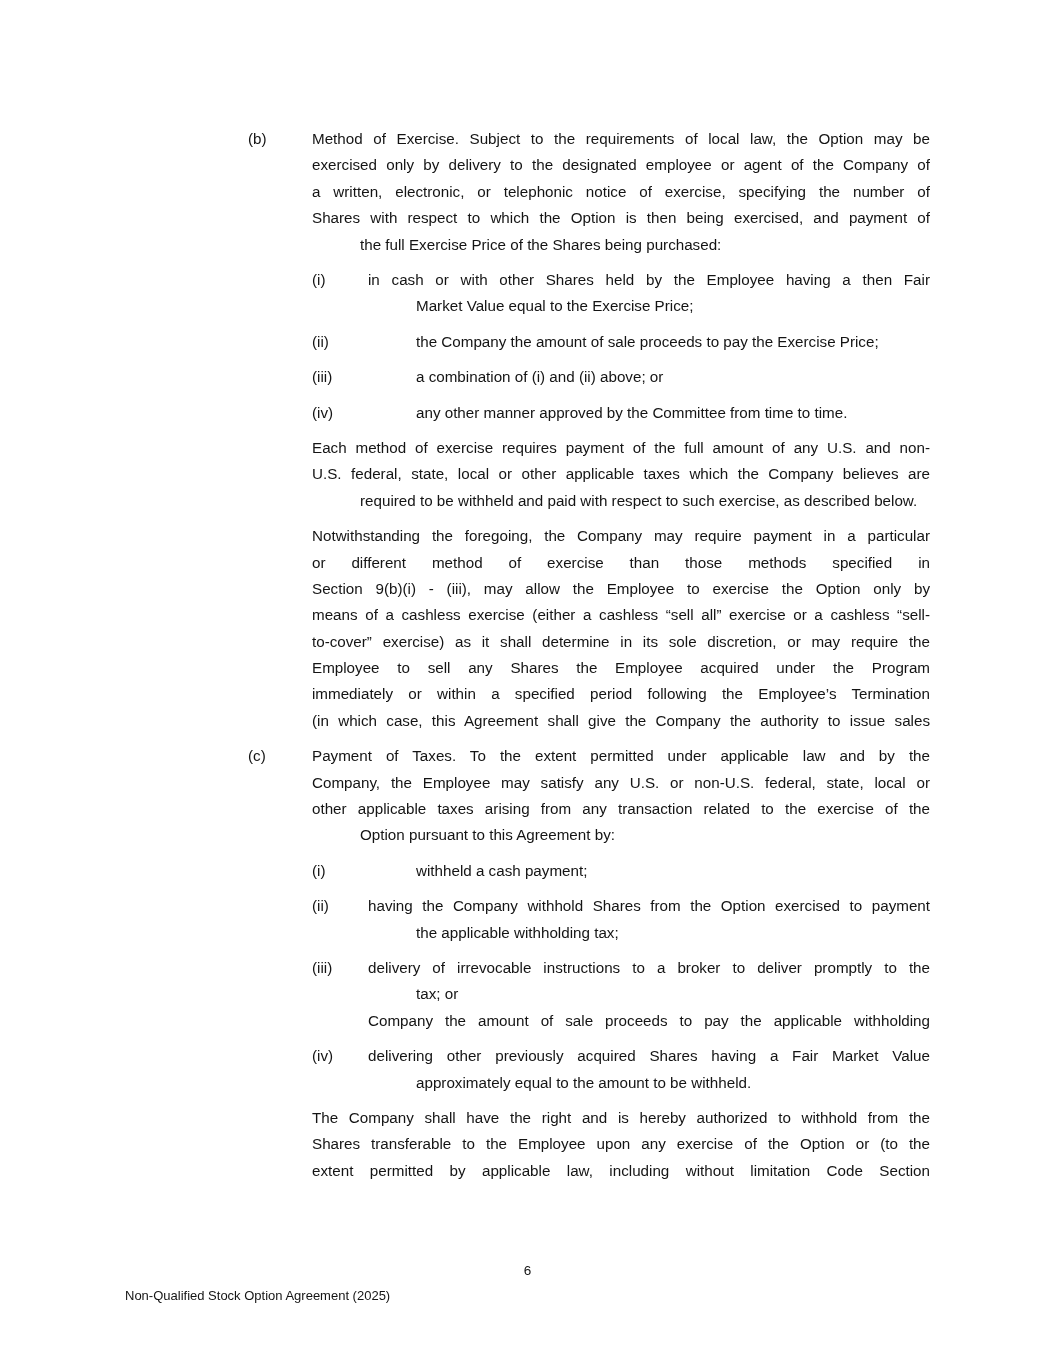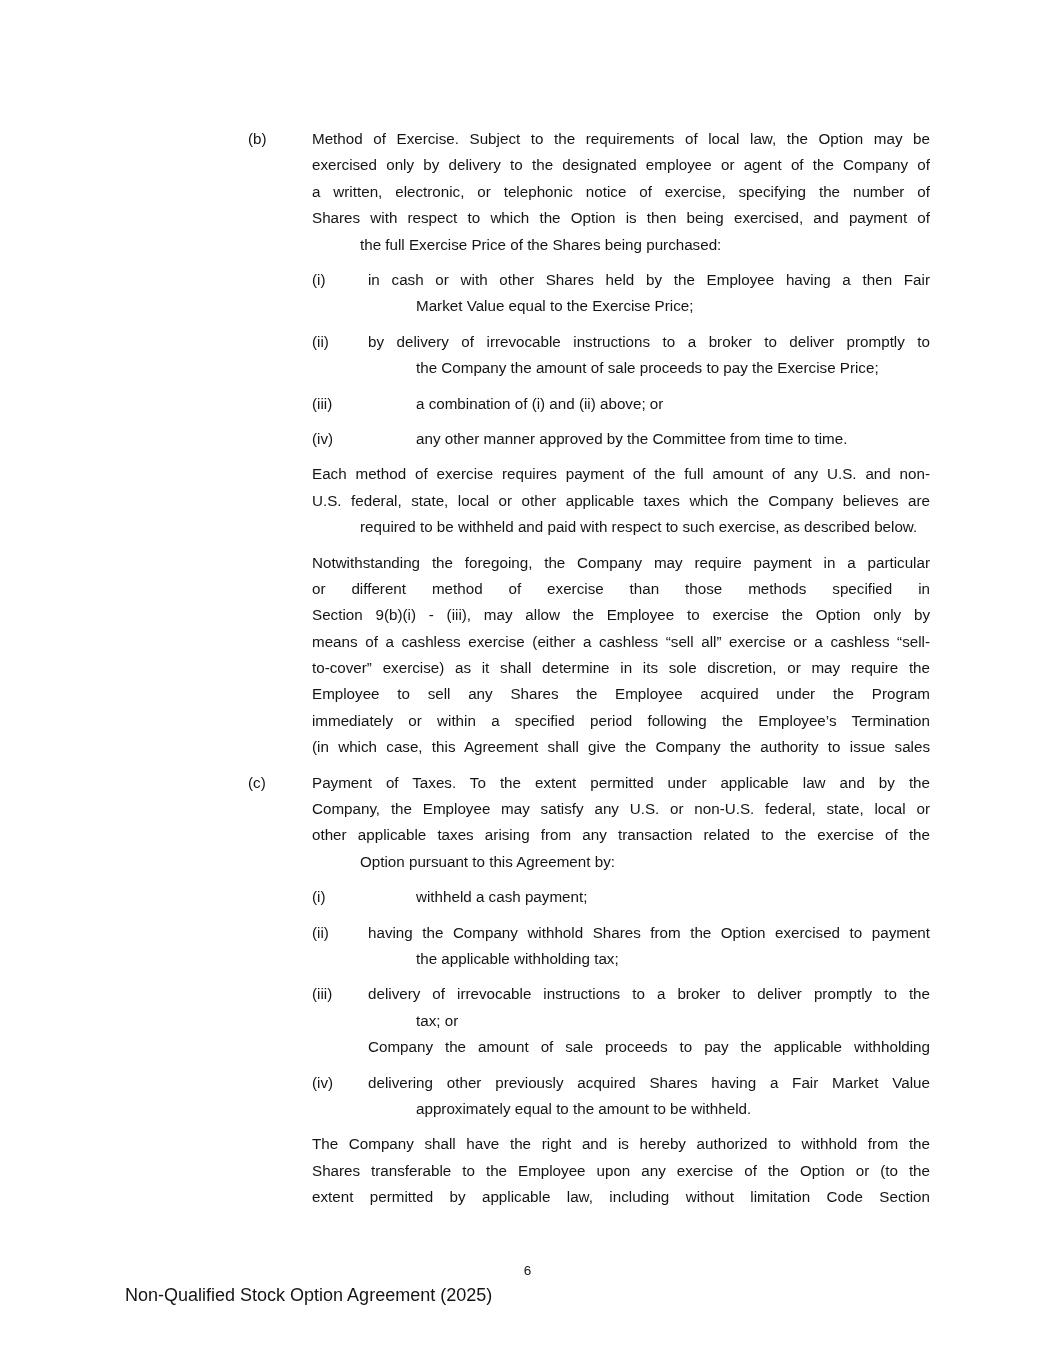--- a/index.html
+++ b/index.html
@@ -64,21 +64,21 @@
     left: 0;
     width: 100%;
     text-align: center;
     font-size: 13.5px;
     line-height: 18px;
   }
   .footer-note {
     position: absolute;
     top: 1287px;
     left: 125px;
-    font-size: 18px;
+    font-size: 13px;
     line-height: 17px;
   }
 </style>
 </head>
 <body>
 
 <div class="page">
   <div class="doc-body">
       <div class="block section">
         <span class="label">(b)</span>
@@ -93,21 +93,20 @@
       <div class="block item">
         <span class="label">(i)</span>
         <div class="text">
           <div class="line">in cash or with other Shares held by the Employee having a then Fair</div>
           <div class="line last">Market Value equal to the Exercise Price;</div>
         </div>
       </div>
       <div class="block item">
         <span class="label">(ii)</span>
         <div class="text">
-          <div class="line">by delivery of irrevocable instructions to a broker to deliver promptly to</div>
           <div class="line last">the Company the amount of sale proceeds to pay the Exercise Price;</div>
         </div>
       </div>
       <div class="block item">
         <span class="label">(iii)</span>
         <div class="text">
           <div class="line last">a combination of (i) and (ii) above; or</div>
         </div>
       </div>
       <div class="block item">

